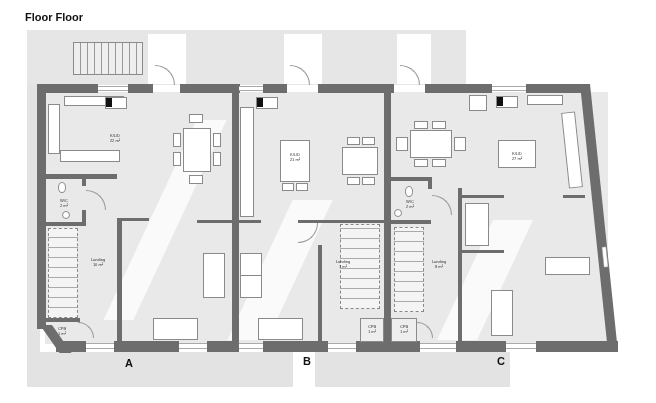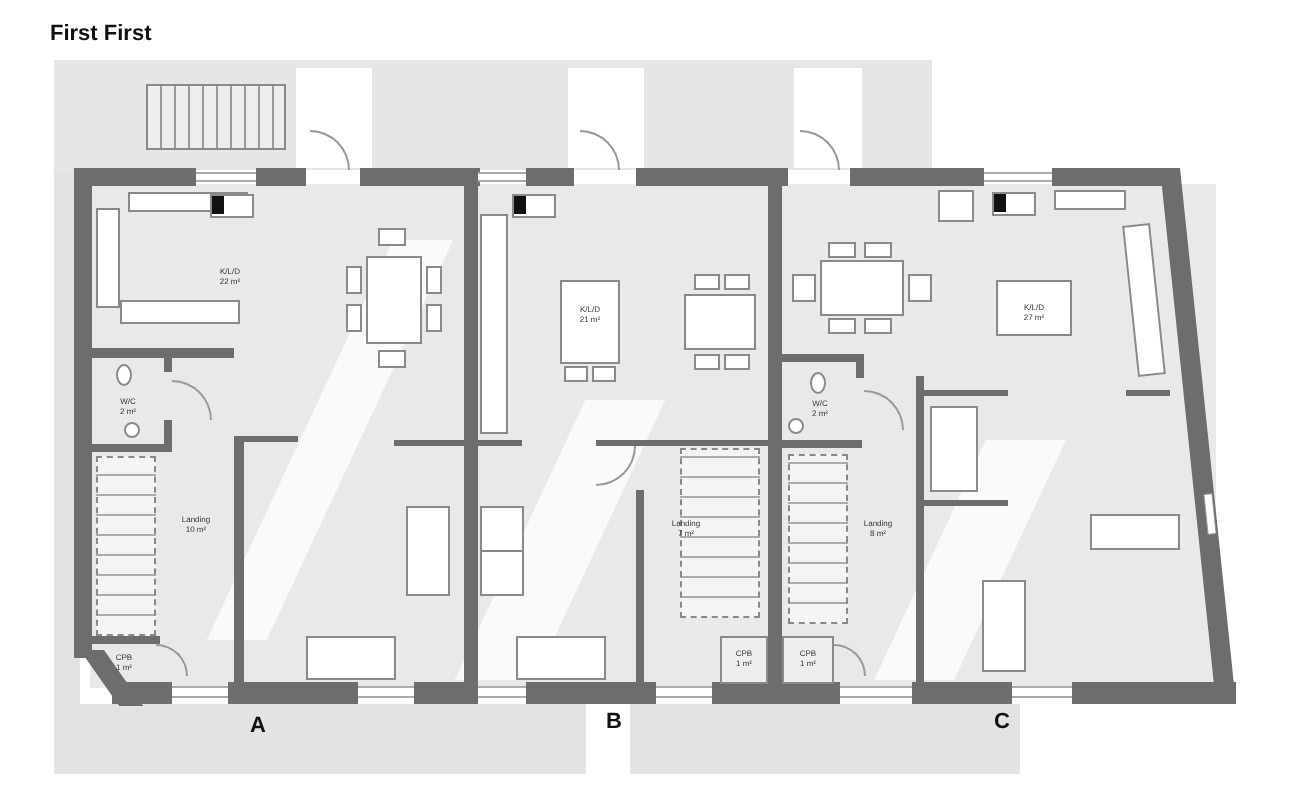--- a/index.html
+++ b/index.html
@@ -14,21 +14,21 @@
   .furn-g{border:1px solid #8a8a8a;background:#efefef;}
   .dash{border:1px dashed #888;}
   .lbl{font-size:4px;color:#333;text-align:center;line-height:5px;}
   .unit{font-weight:bold;font-size:11px;color:#111;}
   .door{border:1px solid #999;border-left:none;border-bottom:none;border-radius:0 100% 0 0;}
   .window{background:#fff;border-top:1px solid #aaa;border-bottom:1px solid #aaa;}
 </style>
 </head>
 <body>
 
-<div class="abs title">First First</div>
+<div class="abs title">Floor Floor</div>
 
 <div class="abs shade" style="left:27px;top:30px;width:590px;height:55px;background:#e6e6e6;"></div>
 <div class="abs white" style="left:466px;top:30px;width:180px;height:55px;"></div>
 <div class="abs shade" style="left:27px;top:85px;width:13px;height:270px;"></div>
 <div class="abs shade" style="left:27px;top:352px;width:440px;height:35px;"></div>
 <div class="abs white" style="left:293px;top:352px;width:22px;height:35px;"></div>
 <div class="abs shade" style="left:440px;top:352px;width:70px;height:35px;"></div>
 
 <div class="abs furn-g" style="left:73px;top:42px;width:70px;height:33px;background:repeating-linear-gradient(90deg,#eee 0 6px,#999 6px 7px);"></div>
 <div class="abs white" style="left:148px;top:34px;width:38px;height:50px;"></div>

